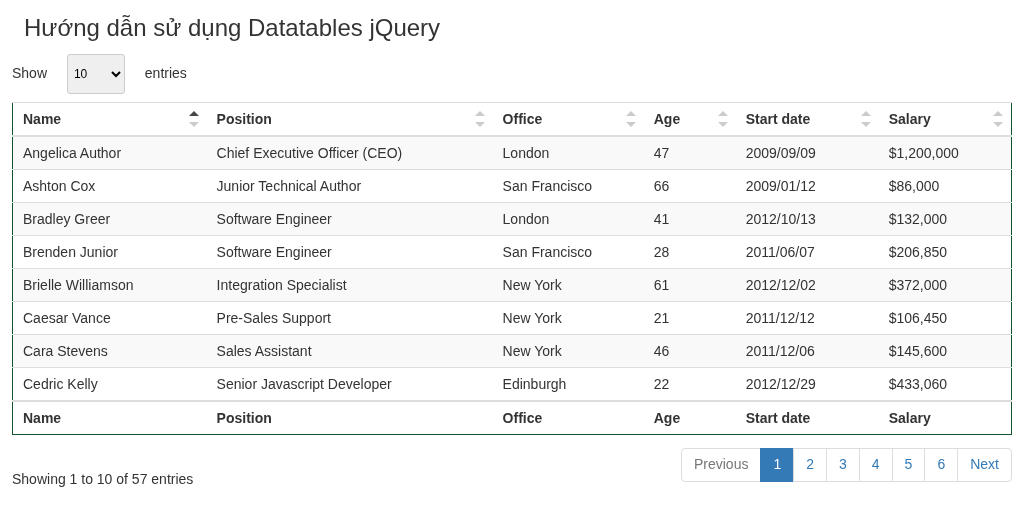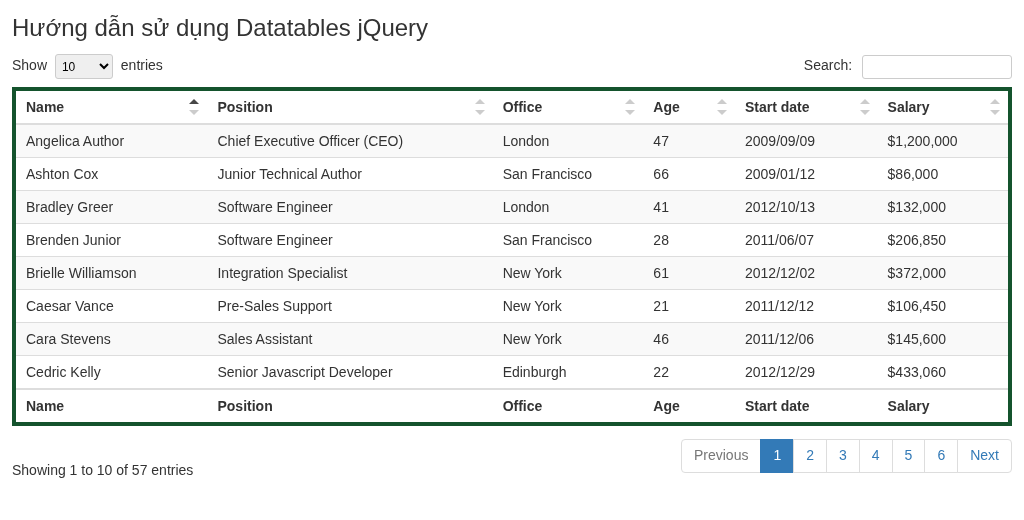--- a/index.html
+++ b/index.html
@@ -8,57 +8,57 @@
     padding: 10px 12px;
     font-family: "Helvetica Neue", Helvetica, Arial, sans-serif;
     font-size: 14px;
     color: #333;
     background: #fff;
     width: 1024px;
   }
   h1.page-title {
     font-size: 24px;
     font-weight: 500;
-    margin: 4px 0 12px 0;
+    margin: 4px 0 12px 12px;
     color: #333;
   }
   .dt-controls {
     display: flex;
     justify-content: space-between;
     align-items: center;
     margin-bottom: 8px;
     font-size: 14px;
     color: #333;
   }
   .dt-length label, .dt-filter label { font-weight: 400; }
   .dt-length select {
-    height: 25px;
+    height: 40px;
     font-size: 12px;
     border: 1px solid #ccc;
     border-radius: 3px;
-    margin: 0 4px;
+    margin: 0 16px;
     padding: 1px 2px;
     vertical-align: middle;
     width: 58px;
   }
   .dt-filter input {
     height: 24px;
     width: 150px;
     border: 1px solid #ccc;
     border-radius: 3px;
     margin-left: 6px;
     padding: 2px 6px;
     font-size: 13px;
     vertical-align: middle;
   }
   table.datatable {
     width: 100%;
     border-collapse: collapse;
     border-spacing: 0;
-    border: 4px solid #14532d;
+    border: 1px solid #14532d;
     margin-bottom: 8px;
   }
   table.datatable th, table.datatable td {
     padding: 8px 10px;
     border-top: 1px solid #ddd;
     text-align: left;
     vertical-align: middle;
   }
   table.datatable thead th {
     border-bottom: 2px solid #ddd;
@@ -145,26 +145,20 @@
 <body>
 
 <h1 class="page-title">Hướng dẫn sử dụng Datatables jQuery</h1>
 
 <div class="dt-controls">
   <div class="dt-length">
     <label>
       <span>Show</span>
       <select id="len-select"><option value="10">10</option><option value="25">25</option><option value="50">50</option><option value="100">100</option></select>
       <span>entries</span>
-    </label>
-  </div>
-  <div class="dt-filter">
-    <label>
-      <span>Search:</span>
-      <input type="search" value="" style="">
     </label>
   </div>
 </div>
 
 <table class="datatable">
   <colgroup>
     <col class="c-name">
       <col class="c-position">
       <col class="c-office">
     <col class="c-age">

